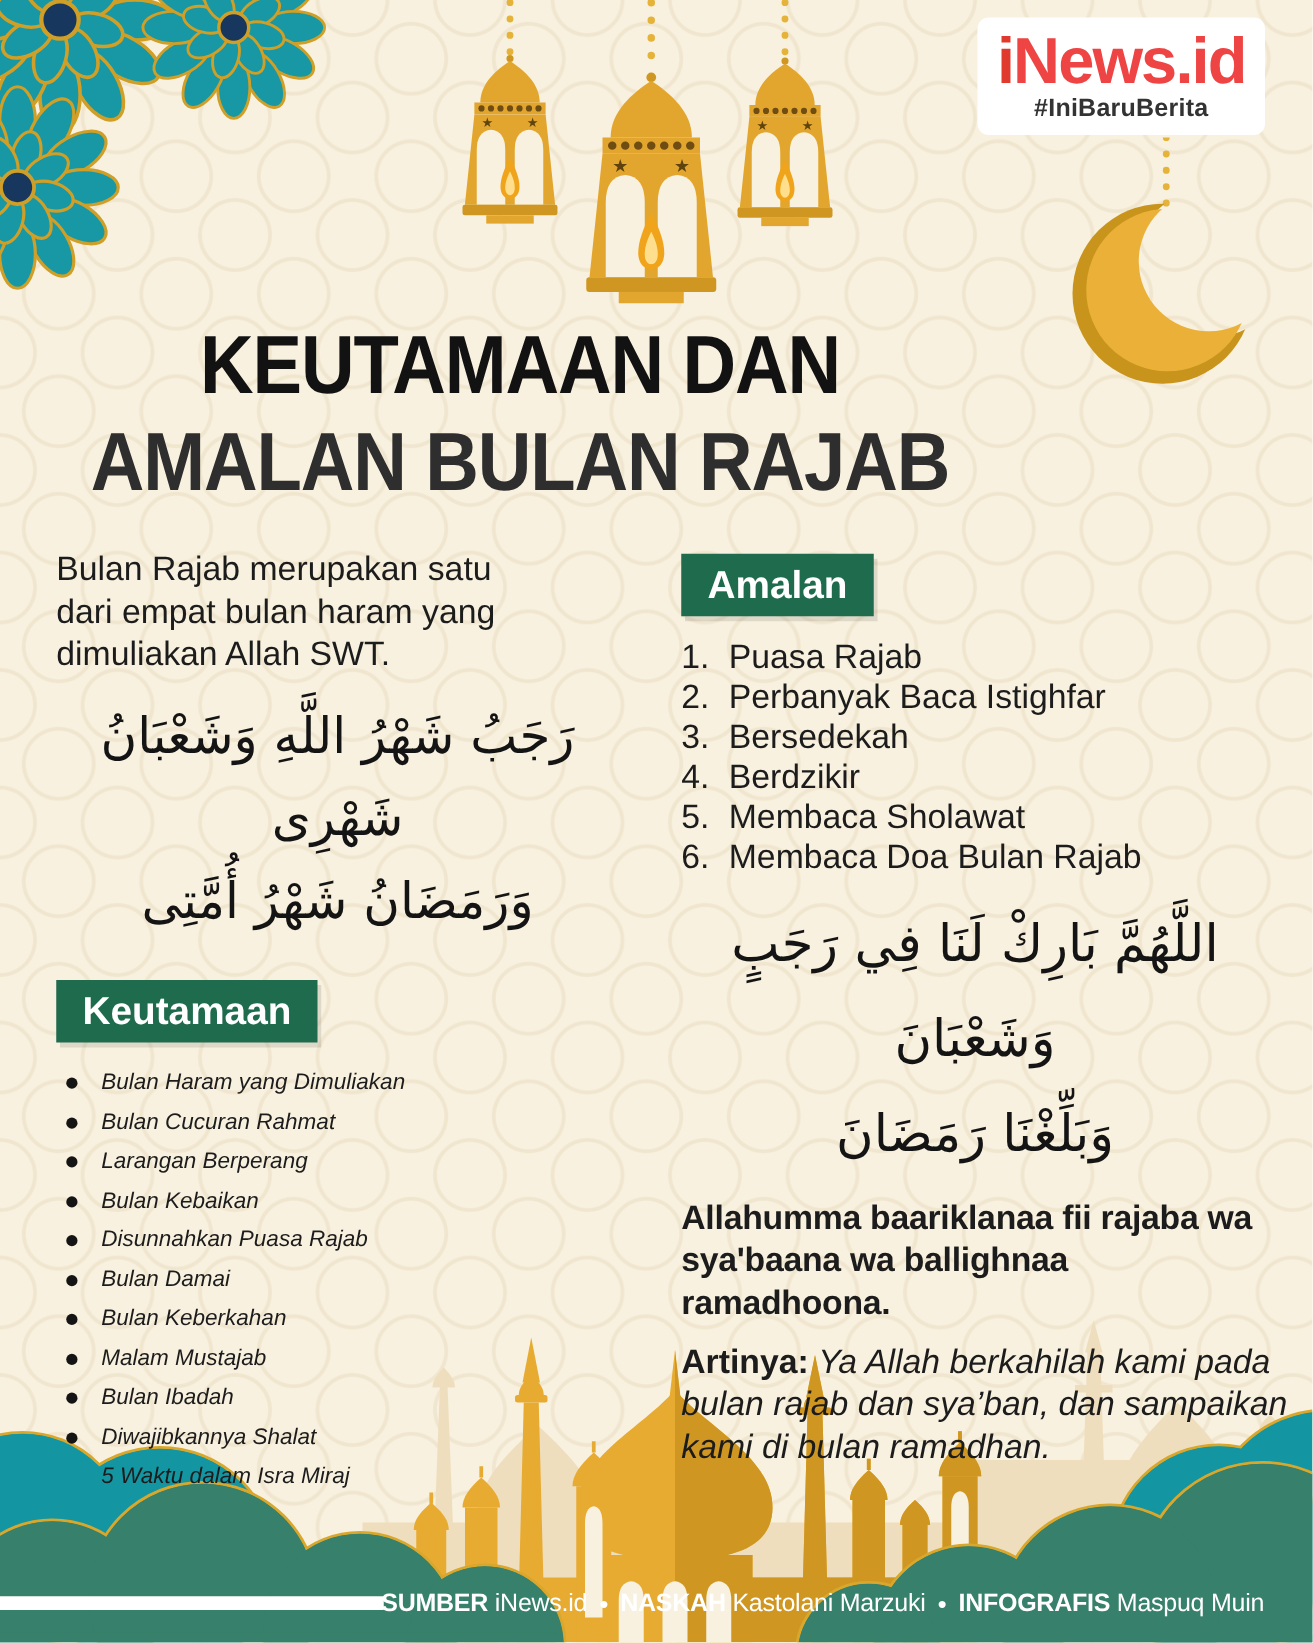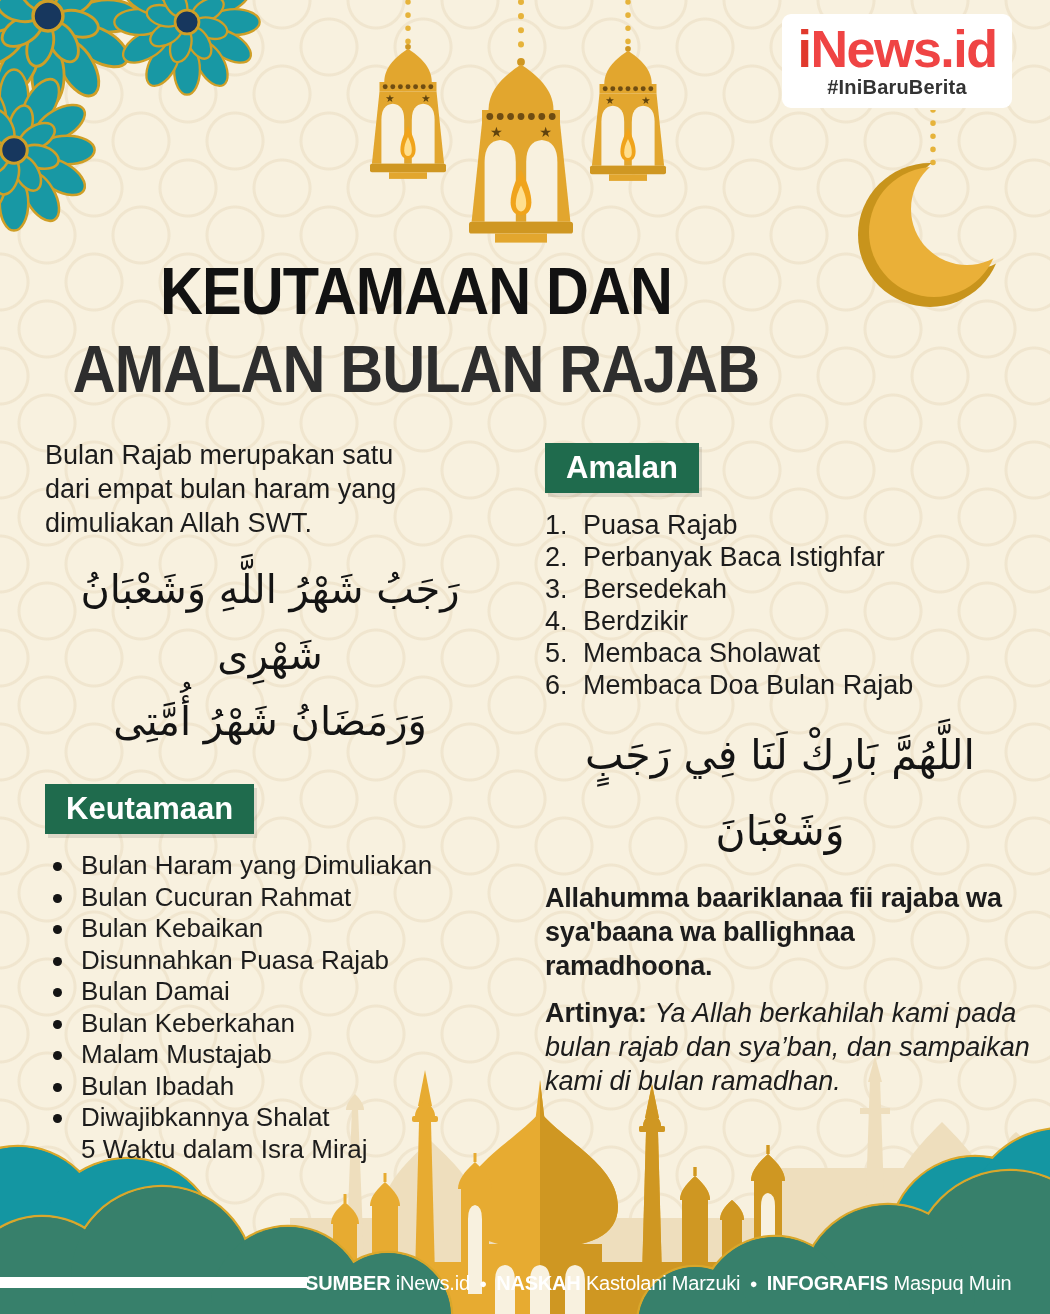--- a/index.html
+++ b/index.html
@@ -34,21 +34,21 @@
   .col-left{left:45px; top:438px; width:462px;}
   .col-right{left:545px; top:443px; width:482px;}
   .intro{font-size:27px; line-height:34px; width:380px; margin:0;}
   .arabic{font-family:"DejaVu Sans",sans-serif; direction:rtl; text-align:center; color:#141414;}
   .arabic-hadith{font-size:40px; line-height:66px; width:450px; margin-top:16px;}
   .arabic-dua{font-size:41px; line-height:76px; width:470px; margin-top:16px;}
   .sec-head{display:inline-block; background:#1f6b4d; color:#ffffff; font-weight:bold;
     font-size:31px; line-height:31px; padding:9px 21px 10px 21px; box-shadow:3px 4px 0 rgba(0,0,0,0.10);}
   .kh{margin-top:30px;} 
   ul.bullets{list-style:none; margin:16px 0 0 0; padding:0;}
-  ul.bullets li{position:relative; padding-left:36px; font-size:26px; line-height:31.5px;}
+  ul.bullets li{position:relative; padding-left:36px; font-size:18px; line-height:31.5px;font-style:italic;}
   ul.bullets .dot{position:absolute; left:8px; top:12px; width:9px; height:9px; border-radius:50%; background:#141414;}
   ul.bullets .txt{white-space:pre-line;}
   ol.nums{list-style:none; margin:16px 0 0 0; padding:0;}
   ol.nums li{display:flex; font-size:27px; line-height:32px;}
   ol.nums .num{width:38px; flex:0 0 38px;}
   .latin{font-weight:bold; font-size:27px; line-height:34px; width:482px; margin:12px 0 0 0; letter-spacing:-0.2px;}
   .meaning{font-size:27px; line-height:34px; width:488px; margin:13px 0 0 0;}
   .meaning .lbl{font-weight:bold; font-style:normal;}
   .meaning .val{font-style:italic;}
 
@@ -284,20 +284,24 @@
         <li>
           <span class="dot"></span>
           <span class="txt">Bulan Haram yang Dimuliakan</span>
         </li>
 
         <li>
           <span class="dot"></span>
           <span class="txt">Bulan Cucuran Rahmat</span>
         </li>
 
+        <li>
+          <span class="dot"></span>
+          <span class="txt">Larangan Berperang</span>
+        </li>
 
         <li>
           <span class="dot"></span>
           <span class="txt">Bulan Kebaikan</span>
         </li>
 
         <li>
           <span class="dot"></span>
           <span class="txt">Disunnahkan Puasa Rajab</span>
         </li>
@@ -359,20 +363,21 @@
           <span>Membaca Sholawat</span>
         </li>
 
         <li>
           <span class="num">6.</span>
           <span>Membaca Doa Bulan Rajab</span>
         </li>
       </ol>
     <div class="arabic arabic-dua" dir="rtl">
       <div>اللَّهُمَّ بَارِكْ لَنَا فِي رَجَبٍ وَشَعْبَانَ</div>
+      <div>وَبَلِّغْنَا رَمَضَانَ</div>
     </div>
     <p class="latin">Allahumma baariklanaa fii rajaba wa sya'baana wa ballighnaa ramadhoona.</p>
     <p class="meaning">
       <span class="lbl">Artinya:</span>
       <span class="val">Ya Allah berkahilah kami pada bulan rajab dan sya’ban, dan sampaikan kami di bulan ramadhan.</span>
     </p>
   </div>
 
   <div class="abs footer-bar"></div>
   <div class="abs footer">

